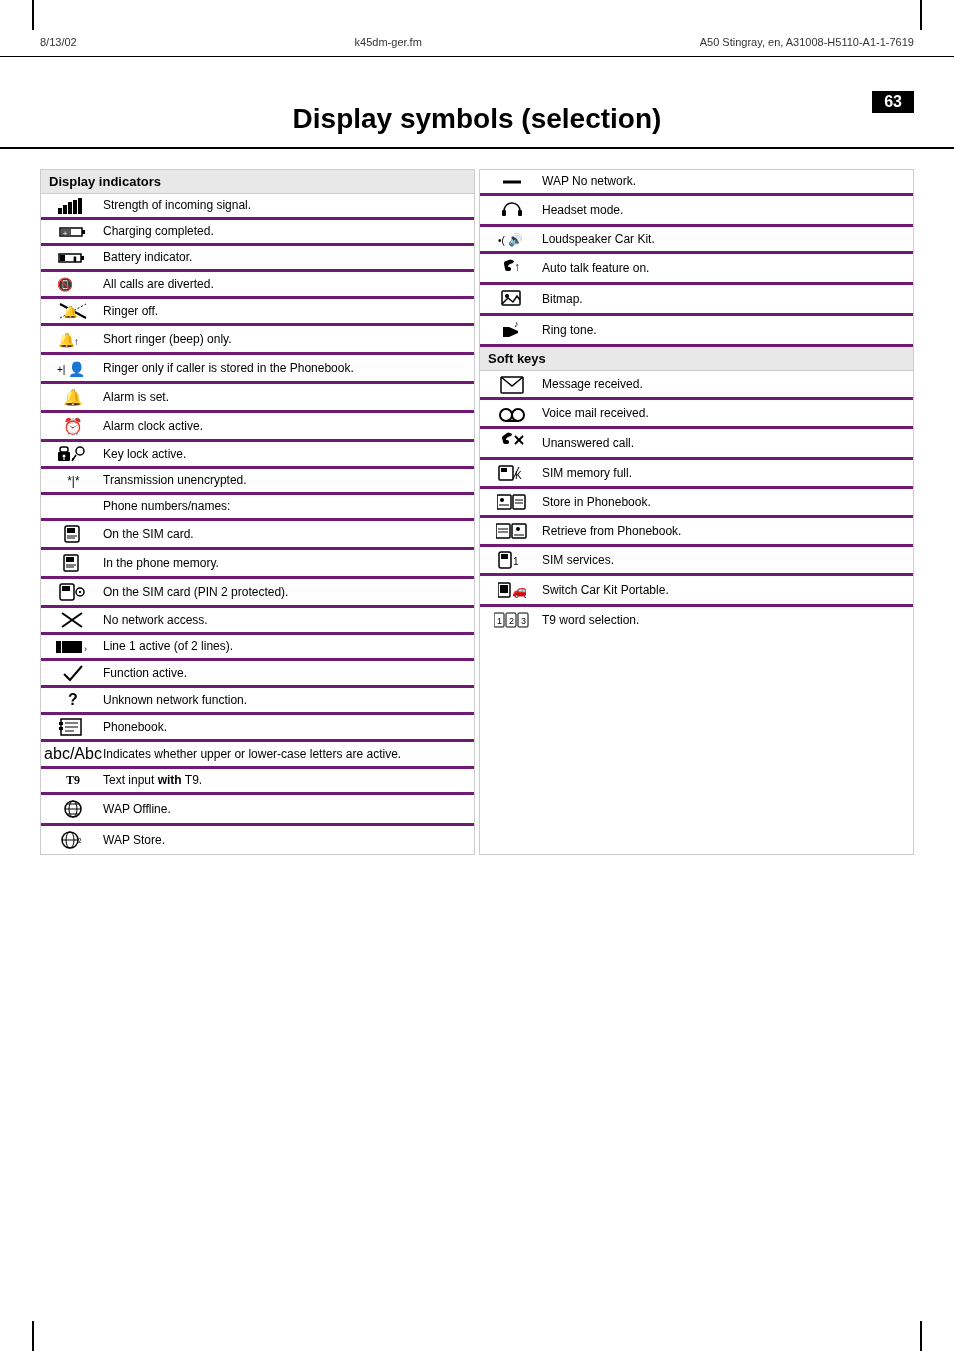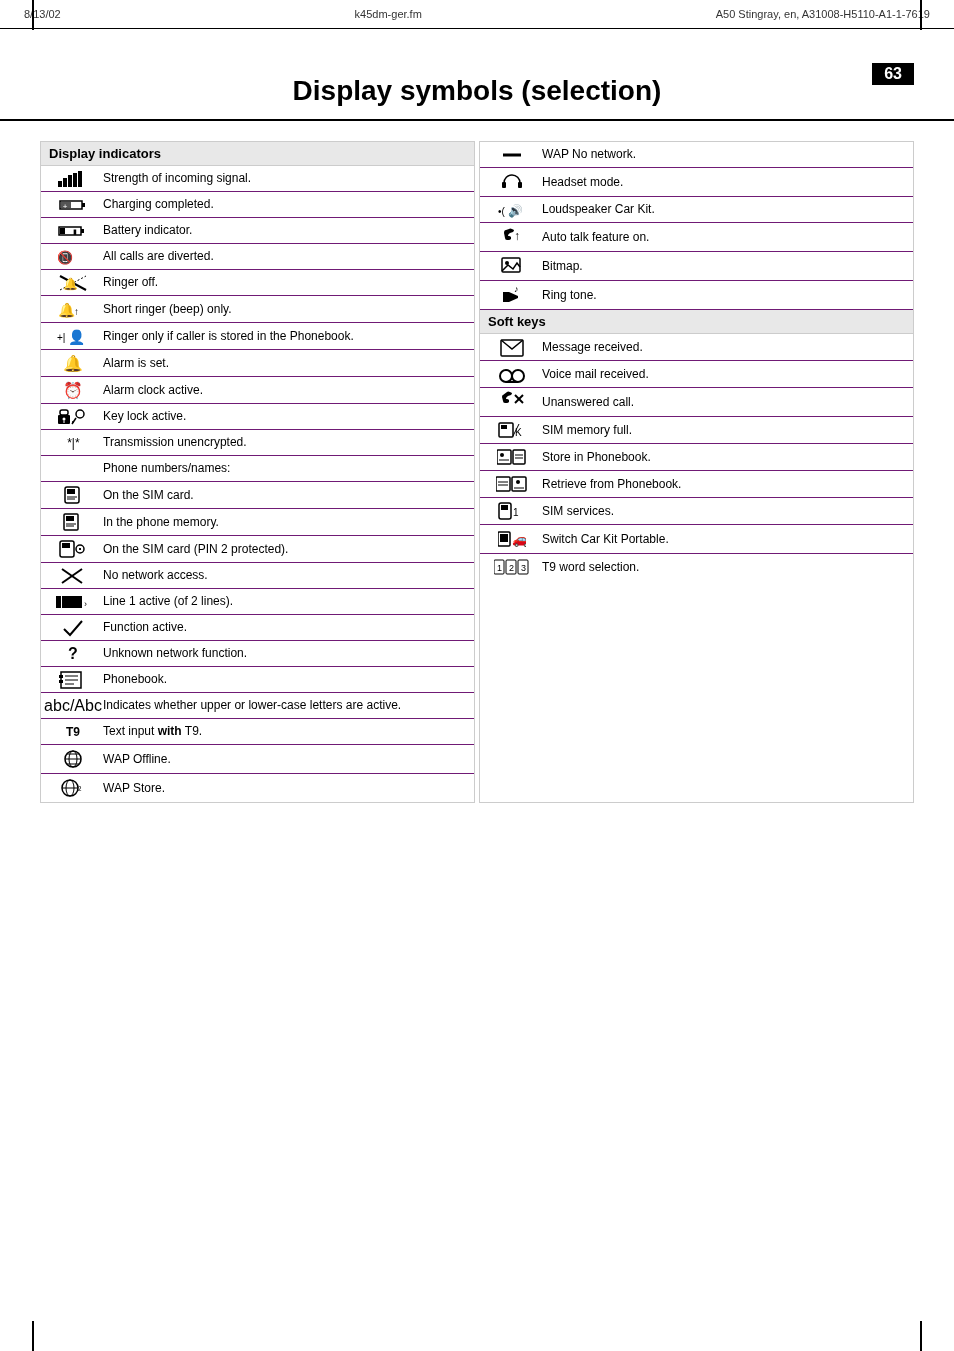--- a/index.html
+++ b/index.html
@@ -10,24 +10,25 @@
       color: #000;
       width: 954px;
       min-height: 1351px;
       position: relative;
     }
 
     .page-header {
       display: flex;
       justify-content: space-between;
       align-items: center;
-      padding: 8px 24px;
+      padding: 8px 40px;
       border-bottom: 1px solid #000;
       font-size: 11px;
       color: #333;
+      margin-top: 28px;
     }
 
     .page-header .left-border {
       position: absolute;
       left: 32px;
       top: 0;
       height: 30px;
       border-left: 2px solid #000;
     }
 
@@ -84,21 +85,21 @@
       background: #e8e8e8;
       padding: 4px 8px;
       font-weight: bold;
       font-size: 13px;
       border-bottom: 1px solid #ccc;
     }
 
     .table-row {
       display: flex;
       align-items: center;
-      border-bottom: 1px solid #701a75;
+      border-bottom: 3px solid #701a75;
       padding: 3px 6px;
       min-height: 26px;
     }
 
     .table-row:last-child {
       border-bottom: none;
     }
 
     .icon-cell {
       width: 52px;
@@ -376,21 +377,21 @@
 
     <div class="table-row">
       <div class="icon-cell">
         <span style="font-size:16px;text-align:center;">abc/Abc</span>
       </div>
       <div class="desc-cell">Indicates whether upper or lower-case letters are active.</div>
     </div>
 
     <div class="table-row">
       <div class="icon-cell">
-        <span style="font-size:12px; font-weight:bold;">T9</span>
+        <span style="font-size:12px; font-weight:bold;font-family:Liberation Serif, serif;">T9</span>
       </div>
       <div class="desc-cell">Text input <strong>with</strong> T9.</div>
     </div>
 
     <div class="table-row">
       <div class="icon-cell">
         <svg width="24" height="22" viewBox="0 0 24 22">
           <circle cx="12" cy="11" r="8" fill="none" stroke="#000" stroke-width="1.5"></circle>
           <ellipse cx="12" cy="11" rx="4" ry="8" fill="none" stroke="#000" stroke-width="1"></ellipse>
           <line x1="4" y1="11" x2="20" y2="11" stroke="#000" stroke-width="1"></line>

